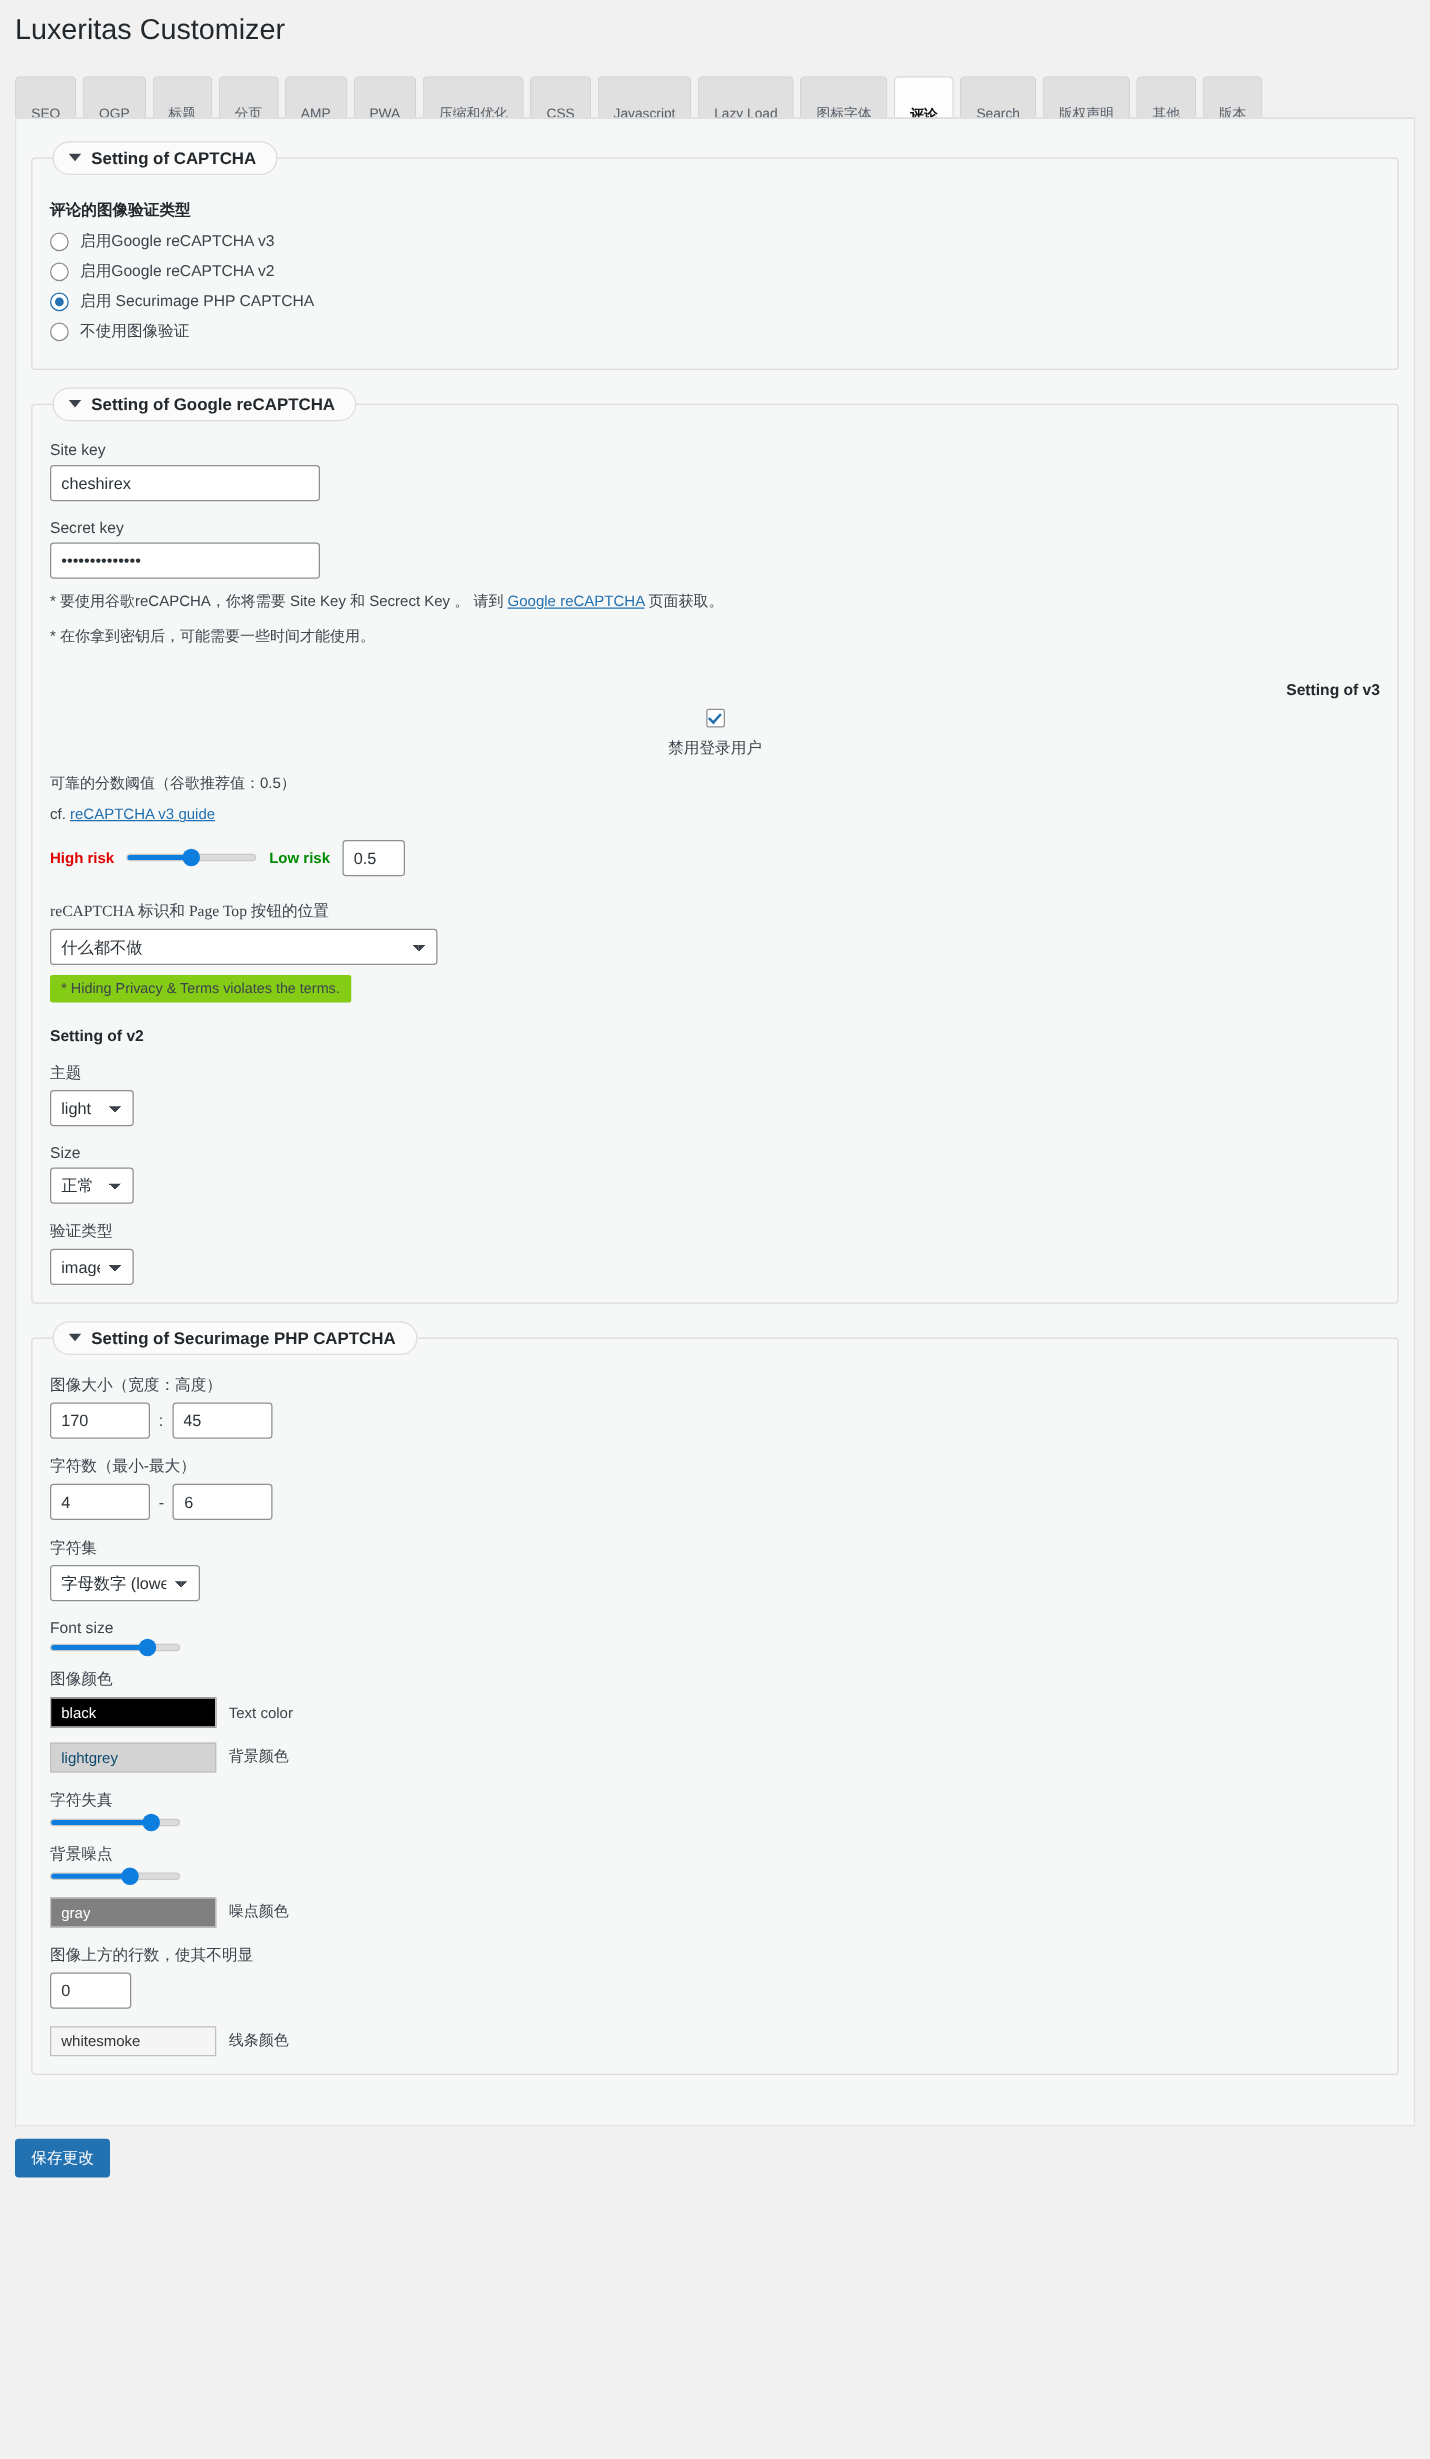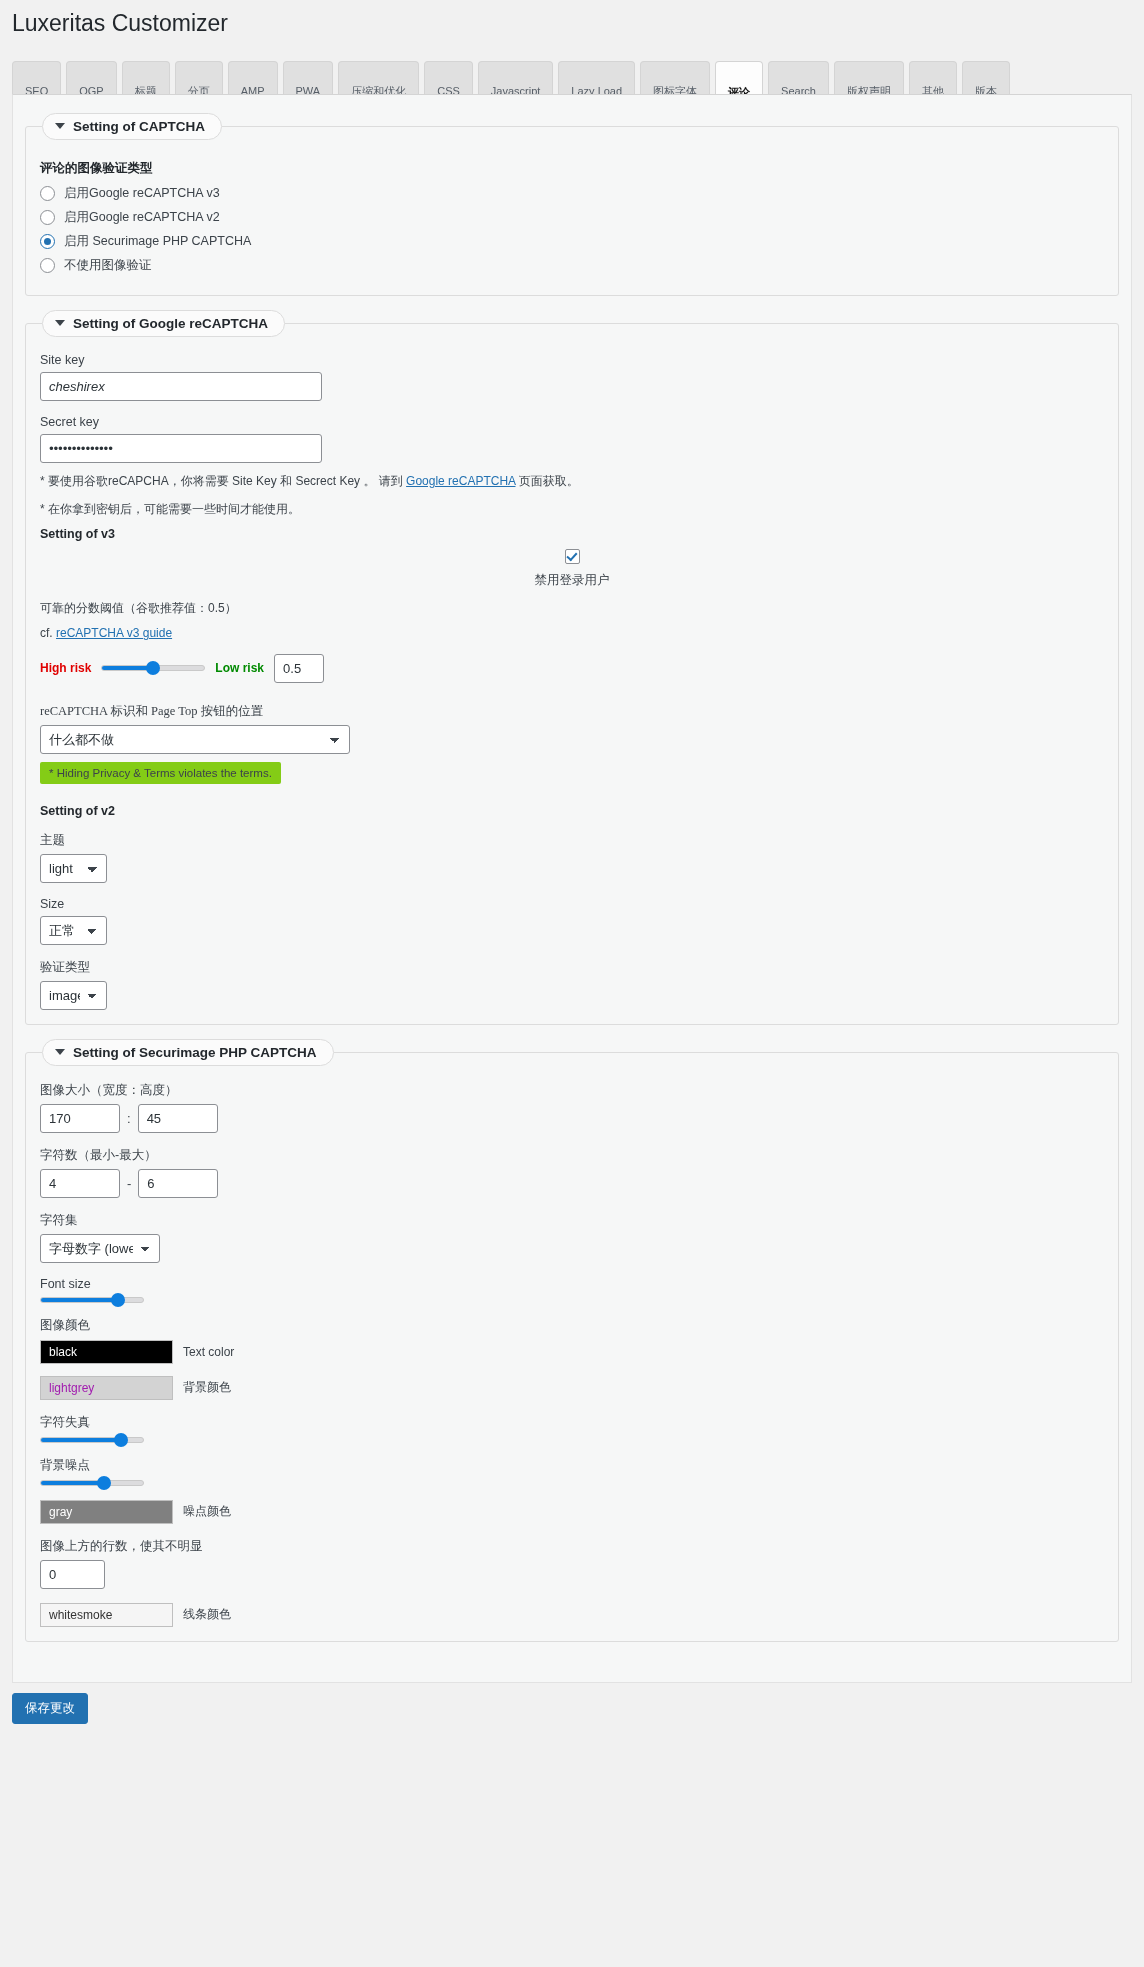--- a/index.html
+++ b/index.html
@@ -110,21 +110,21 @@
     font-family: "Liberation Sans", sans-serif;
     font-size: 13px;
     color: #2c3338;
     background: #fff;
     border: 1px solid #8c8f94;
     border-radius: 3px;
     padding: 5px 8px;
     height: 29px;
     outline: none;
   }
-  .inp-wide { width: 282px; font-style: italic; }
+  .inp-wide { width: 216px; }
   .inp-num  { width: 80px; }
   .inp-score { width: 50px; text-align: left; }
   .inp-lines { width: 65px; }
 
   .note {
     font-size: 12px;
     color: #3c434a;
     margin: 9px 0 0 0;
     line-height: 1.6;
   }
@@ -326,21 +326,21 @@
     <input class="inp-wide" type="text" value="cheshirex" style="">
 
     <div class="fld-label">Secret key</div>
     <input class="inp-wide" type="text" value="••••••••••••••" style="">
 
     <p class="note">
       <span>* 要使用谷歌reCAPCHA，你将需要 Site Key 和 Secrect Key 。 请到 </span><a class="lnk" href="#">Google reCAPTCHA</a><span> 页面获取。</span>
     </p>
     <p class="note">* 在你拿到密钥后，可能需要一些时间才能使用。</p>
 
-    <div class="sec-label" style="margin-top:8px;">Setting of v3</div>
+    <div class="sec-label" style="margin-top:26px;text-align:right;">Setting of v3</div>
 
     <div class="chkrow">
       <span class="chk on"></span>
       <span>禁用登录用户</span>
     </div>
 
     <div class="note" style="margin-top:10px;">可靠的分数阈值（谷歌推荐值：0.5）</div>
     <div class="note" style="margin-top:6px;">
       <span>cf. </span><a class="lnk" href="#">reCAPTCHA v3 guide</a>
     </div>
@@ -401,21 +401,21 @@
       <div class="fill" style="width: 75%;"></div>
       <div class="knob" style="left: 75%;"></div>
     </div>
 
     <div class="fld-label">图像颜色</div>
     <div class="color-row">
       <span class="color-field" id="text-color-field" style="background: rgb(0, 0, 0); color: rgb(255, 255, 255);">black</span>
       <span class="color-caption">Text color</span>
     </div>
     <div class="color-row" style="margin-top:12px;">
-      <span class="color-field" id="bg-color-field" style="background: rgb(211, 211, 211); color: #a21caf;">lightgrey</span>
+      <span class="color-field" id="bg-color-field" style="background: rgb(211, 211, 211); color: #0c4a6e;">lightgrey</span>
       <span class="color-caption">背景颜色</span>
     </div>
 
     <div class="fld-label">字符失真</div>
     <div class="slider slider-wide" style="margin-top:6px;" id="distortion-slider">
       <div class="fill" style="width: 78%;"></div>
       <div class="knob" style="left: 78%;"></div>
     </div>
 
     <div class="fld-label">背景噪点</div>

